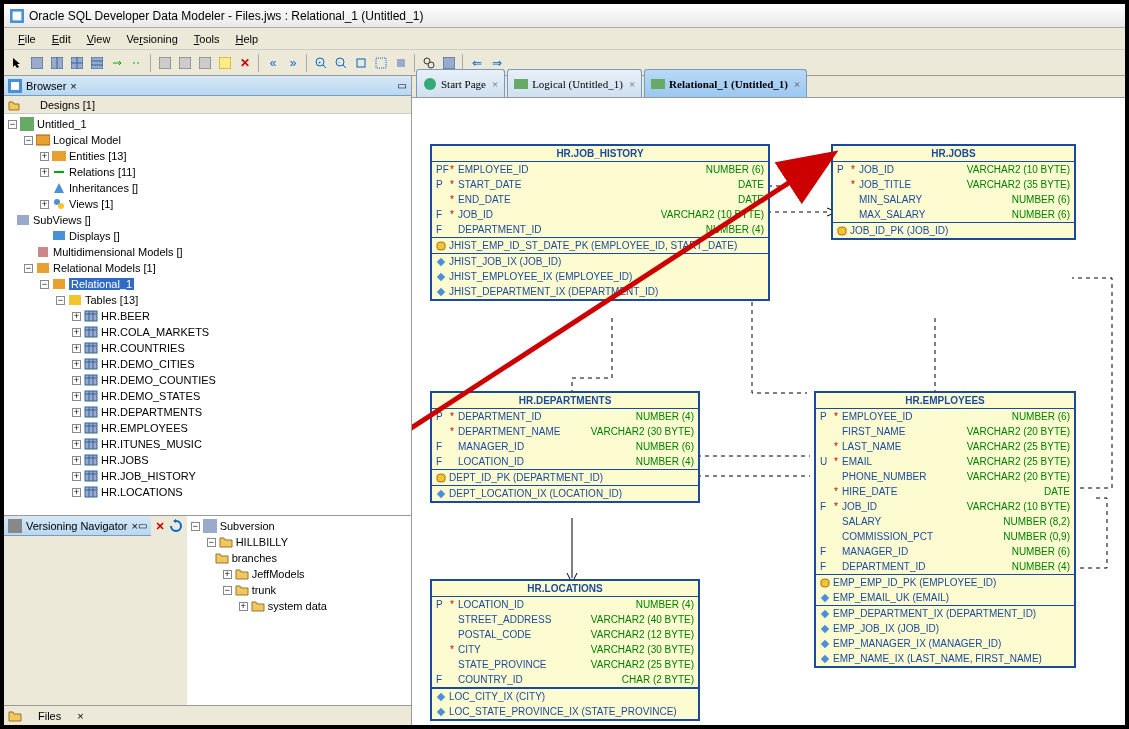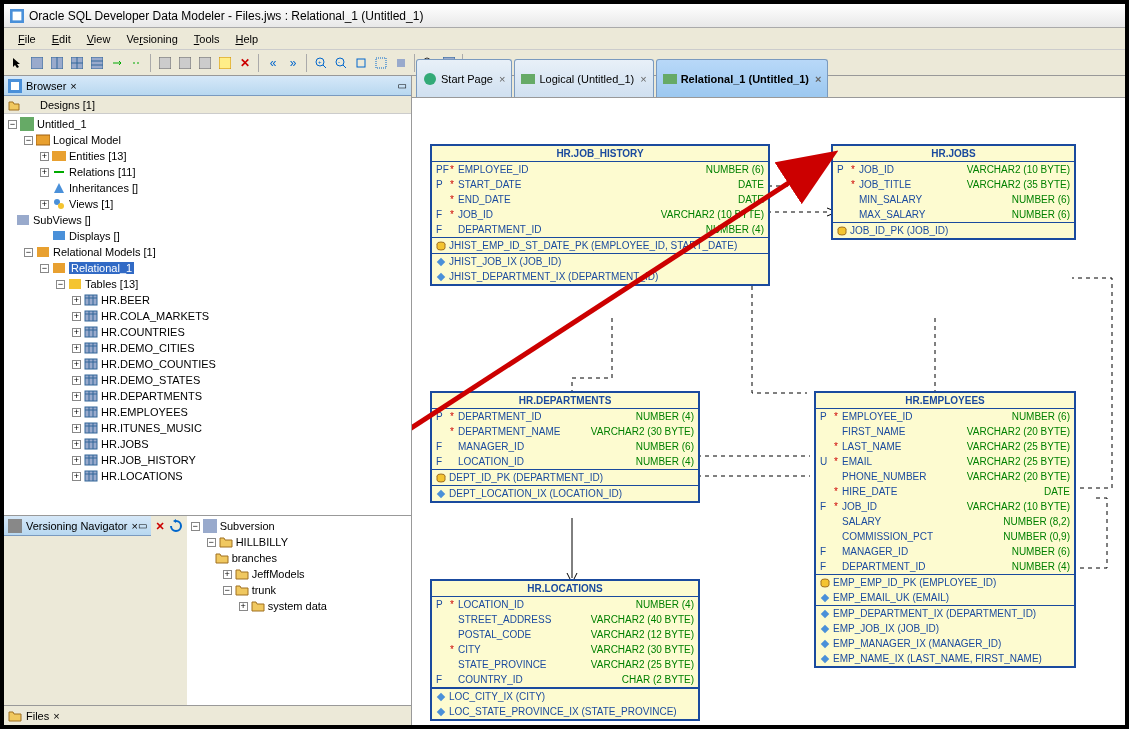--- a/index.html
+++ b/index.html
@@ -20,24 +20,24 @@
   .panel-header .min-btn { margin-left: auto; cursor: pointer; font-size: 10px; }
   .browser-toolbar { height: 18px; background: #ece9d8; border-bottom: 1px solid #ccc; padding: 0 4px; display: flex; align-items: center; }
   .tree { flex: 1; background: #fff; overflow: auto; padding: 2px 0; font-size: 11px; }
   .tree-node { display: flex; align-items: center; height: 16px; white-space: nowrap; cursor: pointer; }
   .tree-toggle { width: 9px; height: 9px; border: 1px solid #888; background: #fff; margin-right: 3px; font-size: 9px; line-height: 7px; text-align: center; cursor: pointer; flex-shrink: 0; }
   .tree-toggle.empty { border: none; }
   .tree-icon { width: 14px; height: 14px; margin-right: 3px; flex-shrink: 0; }
   .tree-node.selected .tree-label { background: #316ac5; color: #fff; padding: 0 2px; }
   .versioning { border-top: 1px solid #999; }
   .versioning-toolbar { height: 20px; background: #ece9d8; padding: 0 4px; display: flex; align-items: center; gap: 4px; }
-  .files-tab { height: 20px; background: #ece9d8; border-top: 1px solid #999; display: flex; align-items: center; padding: 0 4px; }
+  .files-tab { height: 20px; background: #ece9d8; border-top: 1px solid #999; display: flex; align-items: center; padding: 0 4px; gap: 12px; }
   .right-panel { flex: 1; display: flex; flex-direction: column; background: #ece9d8; }
   .tabs-bar { height: 22px; background: #ece9d8; display: flex; align-items: flex-end; padding: 0 4px; border-bottom: 1px solid #999; gap: 2px; }
-  .tab { height: 38px; display: flex; align-items: center; padding: 0 6px; border: 1px solid #7a9abf; border-bottom: none; background: linear-gradient(#e8f0f8, #d0e0f0); border-radius: 3px 3px 0 0; cursor: pointer; font-size: 11px; }
+  .tab { height: 28px; display: flex; align-items: center; padding: 0 6px; border: 1px solid #7a9abf; border-bottom: none; background: linear-gradient(#e8f0f8, #d0e0f0); border-radius: 3px 3px 0 0; cursor: pointer; font-size: 11px; font-family: Liberation Serif, serif; }
   .tab.active { background: linear-gradient(#b8d8f8, #9cc8f0); font-weight: bold; }
   .tab .tab-icon { width: 14px; height: 14px; margin-right: 4px; }
   .tab .tab-close { margin-left: 6px; color: #666; cursor: pointer; }
   .canvas { flex: 1; background: #fff; position: relative; overflow: hidden; }
   .entity { position: absolute; border: 2px solid #1a4a9e; background: #fdfbd0; font-size: 10px; }
   .entity-title { background: #fdfbd0; color: #1a4a9e; text-align: center; font-weight: bold; padding: 2px; border-bottom: 1px solid #1a4a9e; font-size: 10px; }
   .entity-row { display: flex; padding: 1px 4px; line-height: 13px; }
   .entity-row .k { width: 14px; color: #1a4a9e; flex-shrink: 0; }
   .entity-row .m { width: 8px; color: #c00; flex-shrink: 0; }
   .entity-row .n { flex: 1; color: #1a4a9e; }
@@ -259,20 +259,27 @@
           <span class="tree-label">SubViews []</span>
         </div>
       <div class="tree-node" style="padding-left:36px">
           <span class="tree-toggle empty"></span>
           <svg class="tree-icon">
             <rect width="12" height="9" x="1" y="2" fill="#4a90d9"></rect>
           </svg>
           <span class="tree-label">Displays []</span>
         </div>
       <div class="tree-node" style="padding-left:20px">
+          <span class="tree-toggle empty"></span>
+          <svg class="tree-icon">
+            <rect width="10" height="10" x="2" y="2" fill="#c88"></rect>
+          </svg>
+          <span class="tree-label">Multidimensional Models []</span>
+        </div>
+      <div class="tree-node" style="padding-left:20px">
           <span class="tree-toggle">−</span>
           <svg class="tree-icon">
             <rect width="12" height="10" x="1" y="2" fill="#e8a030"></rect>
           </svg>
           <span class="tree-label">Relational Models [1]</span>
         </div>
       <div class="tree-node selected" style="padding-left:36px">
           <span class="tree-toggle">−</span>
           <svg class="tree-icon">
             <rect width="12" height="10" x="1" y="2" fill="#e8a030"></rect>
@@ -531,20 +538,23 @@
           <div class="entity-idx"><svg class="idx-icon" viewBox="0 0 10 10">
               <ellipse cx="5" cy="3" rx="4" ry="2" fill="#f4c430" stroke="#a07020"></ellipse>
               <path d="M1 3 V7 A4 2 0 0 0 9 7 V3" fill="#f4c430" stroke="#a07020"></path>
             </svg>JHIST_EMP_ID_ST_DATE_PK (EMPLOYEE_ID, START_DATE)</div>
           <div class="entity-sep"></div>
           <div class="entity-idx"><svg class="idx-icon" viewBox="0 0 10 10">
               <rect x="2" y="2" width="6" height="6" fill="#4a90d9" transform="rotate(45 5 5)"></rect>
             </svg>JHIST_JOB_IX (JOB_ID)</div>
           <div class="entity-idx"><svg class="idx-icon" viewBox="0 0 10 10">
               <rect x="2" y="2" width="6" height="6" fill="#4a90d9" transform="rotate(45 5 5)"></rect>
+            </svg>JHIST_EMPLOYEE_IX (EMPLOYEE_ID)</div>
+          <div class="entity-idx"><svg class="idx-icon" viewBox="0 0 10 10">
+              <rect x="2" y="2" width="6" height="6" fill="#4a90d9" transform="rotate(45 5 5)"></rect>
             </svg>JHIST_DEPARTMENT_IX (DEPARTMENT_ID)</div>
         </div>
       <div class="entity" style="left:419px;top:46px;width:245px">
           <div class="entity-title">HR.JOBS</div>
           <div class="entity-row">
             <span class="k">P</span>
             <span class="m">*</span>
             <span class="n">JOB_ID</span>
             <span class="t">VARCHAR2 (10 BYTE)</span>
           </div>

